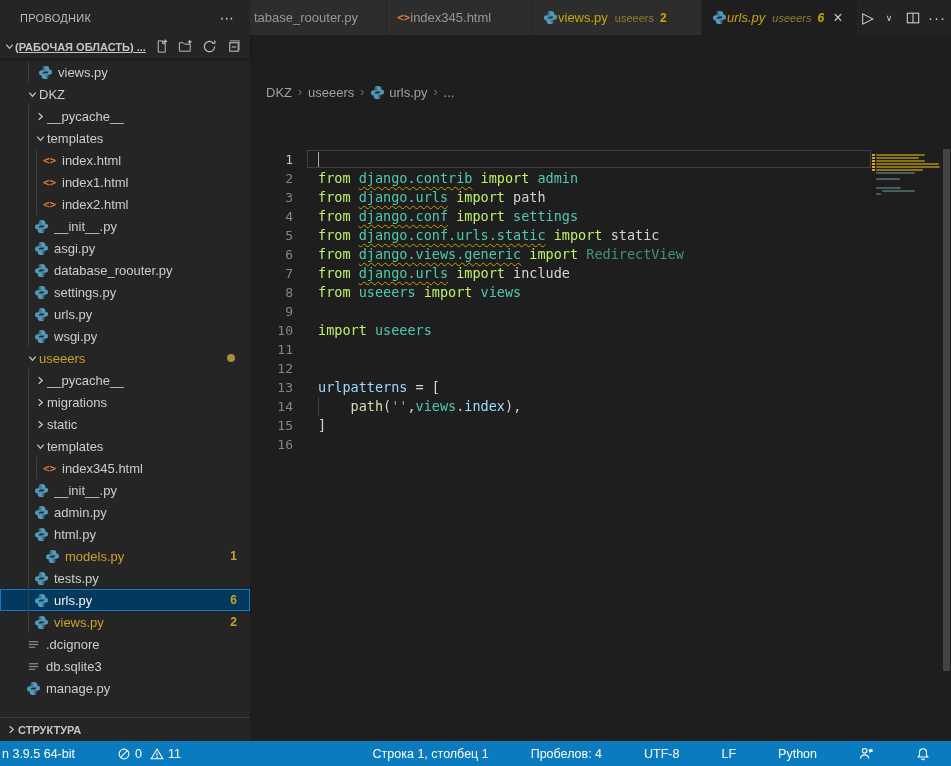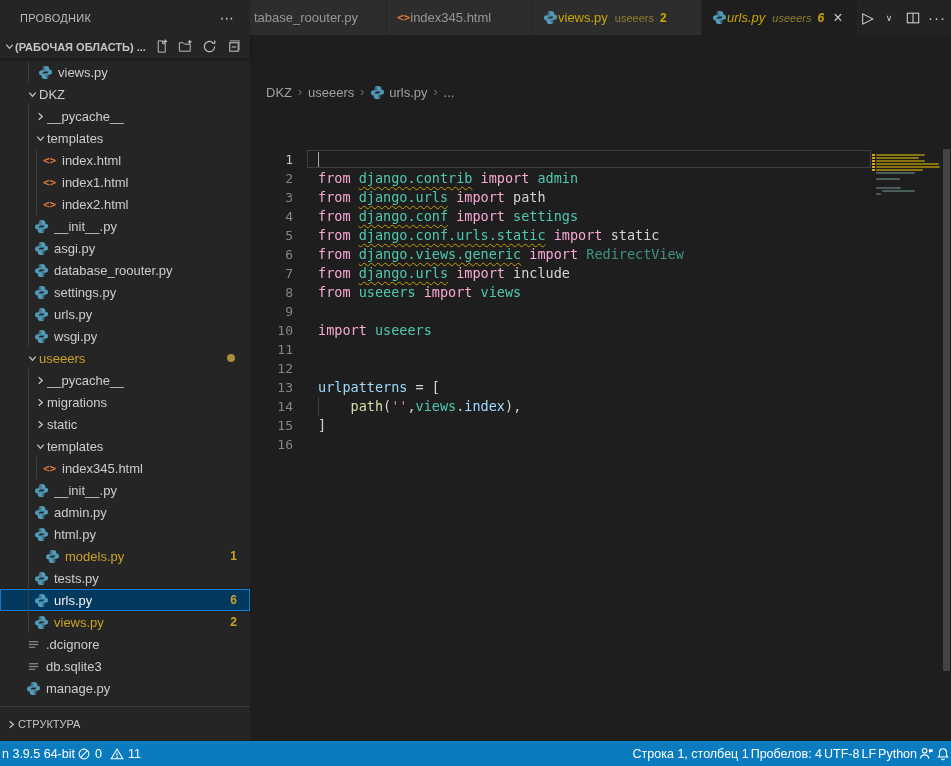--- a/index.html
+++ b/index.html
@@ -10,37 +10,37 @@
   .main { flex:1; display:flex; min-height:0; }
 
   
   .sidebar { width:250px; background:#252526; display:flex; flex-direction:column; min-height:0; }
   .sb-title { height:35px; flex:none; display:flex; align-items:center; padding:0 10px 0 20px;
               font-size:11px; color:#bbbbbb; letter-spacing:.3px; }
   .sb-title .more { margin-left:auto; color:#cccccc; font-size:14px; cursor:pointer; padding:0 6px; }
   .sb-section { height:23px; flex:none; display:flex; align-items:center; padding:0 8px 0 4px;
                 font-size:11px; font-weight:bold; color:#c5c5c5;
                 box-shadow:0 2px 3px rgba(0,0,0,.35); position:relative; z-index:3; }
-  .sb-section .sec-label { margin-left:0; white-space:nowrap; overflow:hidden; }
+  .sb-section .sec-label { margin-left:0; white-space:nowrap; overflow:hidden;text-decoration:underline; }
   .sb-actions { margin-left:auto; display:flex; gap:6px; }
   .sb-actions .abtn { width:18px; height:18px; display:flex; align-items:center; justify-content:center; cursor:pointer; }
   .tree { flex:1; min-height:0; overflow:hidden; padding-top:3px; position:relative; }
   .trow { height:22px; display:flex; align-items:center; font-size:13px; position:relative;
           cursor:pointer; color:#cccccc; white-space:nowrap; }
   .trow .guide { position:absolute; top:0; bottom:0; width:1px; background:#3c3c3c; }
   .trow .chev { width:14px; flex:none; display:flex; align-items:center; justify-content:center; }
   .trow .ficon { width:17px; flex:none; display:flex; align-items:center; justify-content:center; margin-right:4px; }
   .trow .tlabel { overflow:hidden; text-overflow:ellipsis; }
   .trow.warn .tlabel { color:#c9a227; }
   .trow.sel { background:#04395e; outline:1px solid #0e7ad3; outline-offset:-1px; }
   .trow.sel .tlabel { color:#f3f3f3; }
   .trow .tbadge { margin-left:auto; margin-right:13px; color:#c9a227; font-size:12px; font-weight:bold; }
   .trow .tdot { margin-left:auto; margin-right:15px; width:8px; height:8px; border-radius:50%; background:#a8913c; }
-  .sb-outline { height:35px; flex:none; border-top:1px solid #3a3a3a; display:flex; align-items:center;
-                padding:0 8px 0 4px; font-size:11px; font-weight:normal; color:#c5c5c5; }
+  .sb-outline { height:24px; flex:none; border-top:1px solid #3a3a3a; display:flex; align-items:center;
+                padding:0 8px 0 4px; font-size:11px; font-weight:bold; color:#c5c5c5; }
   .sb-outline .chev { width:14px; display:flex; align-items:center; justify-content:center; }
 
   
   .editor-col { flex:1; display:flex; flex-direction:column; min-width:0; background:#1e1e1e;gap:46px; }
   .tabstrip { height:35px; flex:none; background:#232323; display:flex; align-items:stretch; }
   .tab { display:flex; align-items:center; padding:0 10px; background:#2d2d2d; color:#969696;
          font-size:13px; border-right:1px solid #252526; cursor:pointer; overflow:hidden; flex:none; }
   .tab.active { background:#1e1e1e; }
   .tab .tname { white-space:nowrap; }
   .tab.goldname .tname { color:#cca700; }
@@ -64,34 +64,34 @@
   .code { position:absolute; left:0; top:1px; right:0; font-family:"DejaVu Sans Mono",monospace;
           font-size:13.5px; }
   .cline { height:19px; line-height:19px; display:flex; position:relative; white-space:pre; }
   .cline .ln { width:43px; flex:none; text-align:right; color:#858585; font-size:13px; }
   .cline.current .ln { color:#c6c6c6; }
   .cline .lc { padding-left:25px; }
   .curbox { position:absolute; left:57px; right:80px; top:0; height:18px;
             border:1px solid #3f3f41; }
   .caret { position:absolute; left:68px; top:2px; width:1px; height:15px; background:#aeafad; }
   .indent-guide { position:absolute; left:68px; top:0; bottom:0; width:1px; background:#404040; }
-  .tk-kw { color:#f9a8d4; }
+  .tk-kw { color:#bef264; }
   .tk-modw { color:#4ec9b0; text-decoration:underline wavy #c5a000 1px; text-underline-offset:3px; }
   .tk-type { color:#4ec9b0; } .tk-dim { color:#4ec9b0; opacity:.68; }
   .tk-plain { color:#d4d4d4; } .tk-var { color:#9cdcfe; } .tk-fn { color:#dcdcaa; } .tk-str { color:#ce9178; }
 
   .minimap { position:absolute; left:622px; top:0; width:69px; bottom:0; }
   .mm-bar { position:absolute; height:2px; border-radius:1px; }
   .mm-mark { position:absolute; left:0; width:3px; height:2px; background:#d7a600; }
   .vscroll { position:absolute; right:1px; top:0; width:7px; height:522px; background:rgba(121,121,121,.42); }
 
   
   .statusbar { height:25px; flex:none; background:#0b7bc0; color:#ffffff; display:flex;
                align-items:center; font-size:12.5px; }
-  .sb-item { display:flex; align-items:center; gap:4px; padding:0 1px; height:100%; cursor:pointer; white-space:nowrap; }
+  .sb-item { display:flex; align-items:center; gap:4px; padding:0 21px; height:100%; cursor:pointer; white-space:nowrap; }
   .sb-left { display:flex; align-items:center; height:100%; }
   .sb-right { margin-left:auto; display:flex; align-items:center; height:100%; }
   .sicon { display:flex; align-items:center; }
   svg { display:block; }
 </style>
 </head>
 <body>
 
 <div class="app">
   <div class="main">

